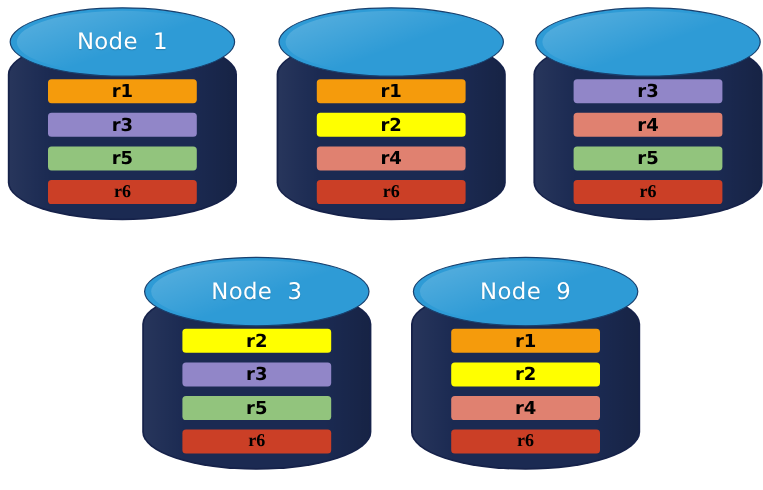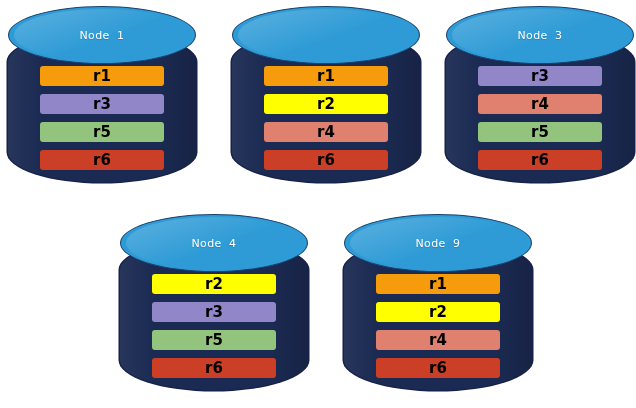--- a/index.html
+++ b/index.html
@@ -85,21 +85,21 @@
   .node-label {
     position: absolute;
     left: 0;
     top: 0;
     width: 188px;
     height: 58px;
     display: flex;
     align-items: center;
     justify-content: center;
     color: #ffffff;
-    font-size: 11px;
+    font-size: 19px;
     letter-spacing: 0.3px;
     white-space: pre;
     text-shadow: 0 1px 1px rgba(0,0,0,0.18);
   }
 
   .replica-stack {
     position: absolute;
     left: 32px;
     top: 60px;
     width: 124px;
@@ -111,21 +111,21 @@
     margin-bottom: 8px;
     border-radius: 3px;
     display: flex;
     align-items: center;
     justify-content: center;
     color: #000000;
     font-size: 15px;
     font-weight: bold;
     line-height: 1;
   }
-  .replica:last-child { margin-bottom: 0; }
+  .replica:last-child { margin-bottom: 0; font-family: Liberation Serif, serif; }
 </style>
 </head>
 <body>
 
 <div id="stage">
     <div class="node" style="left: 8px; top: 6px;">
       <div class="cyl-body"></div>
       <div class="cyl-shade"></div>
       <div class="cyl-top"></div>
       <div class="cyl-top-gloss"></div>
@@ -147,34 +147,33 @@
         <div class="replica" style="background: rgb(255, 255, 0);">r2</div>
         <div class="replica" style="background: rgb(224, 129, 112);">r4</div>
         <div class="replica" style="background: rgb(203, 63, 38);">r6</div>
       </div>
     </div>
     <div class="node" style="left: 446px; top: 6px;">
       <div class="cyl-body"></div>
       <div class="cyl-shade"></div>
       <div class="cyl-top"></div>
       <div class="cyl-top-gloss"></div>
-      <div class="node-label">Node  3</div>
       <div class="replica-stack">
         <div class="replica" style="background: rgb(145, 134, 200);">r3</div>
         <div class="replica" style="background: rgb(224, 129, 112);">r4</div>
         <div class="replica" style="background: rgb(146, 196, 125);">r5</div>
         <div class="replica" style="background: rgb(203, 63, 38);">r6</div>
       </div>
     </div>
     <div class="node" style="left: 120px; top: 214px;">
       <div class="cyl-body"></div>
       <div class="cyl-shade"></div>
       <div class="cyl-top"></div>
       <div class="cyl-top-gloss"></div>
-      <div class="node-label">Node  4</div>
+      <div class="node-label">Node  3</div>
       <div class="replica-stack">
         <div class="replica" style="background: rgb(255, 255, 0);">r2</div>
         <div class="replica" style="background: rgb(145, 134, 200);">r3</div>
         <div class="replica" style="background: rgb(146, 196, 125);">r5</div>
         <div class="replica" style="background: rgb(203, 63, 38);">r6</div>
       </div>
     </div>
     <div class="node" style="left: 344px; top: 214px;">
       <div class="cyl-body"></div>
       <div class="cyl-shade"></div>

